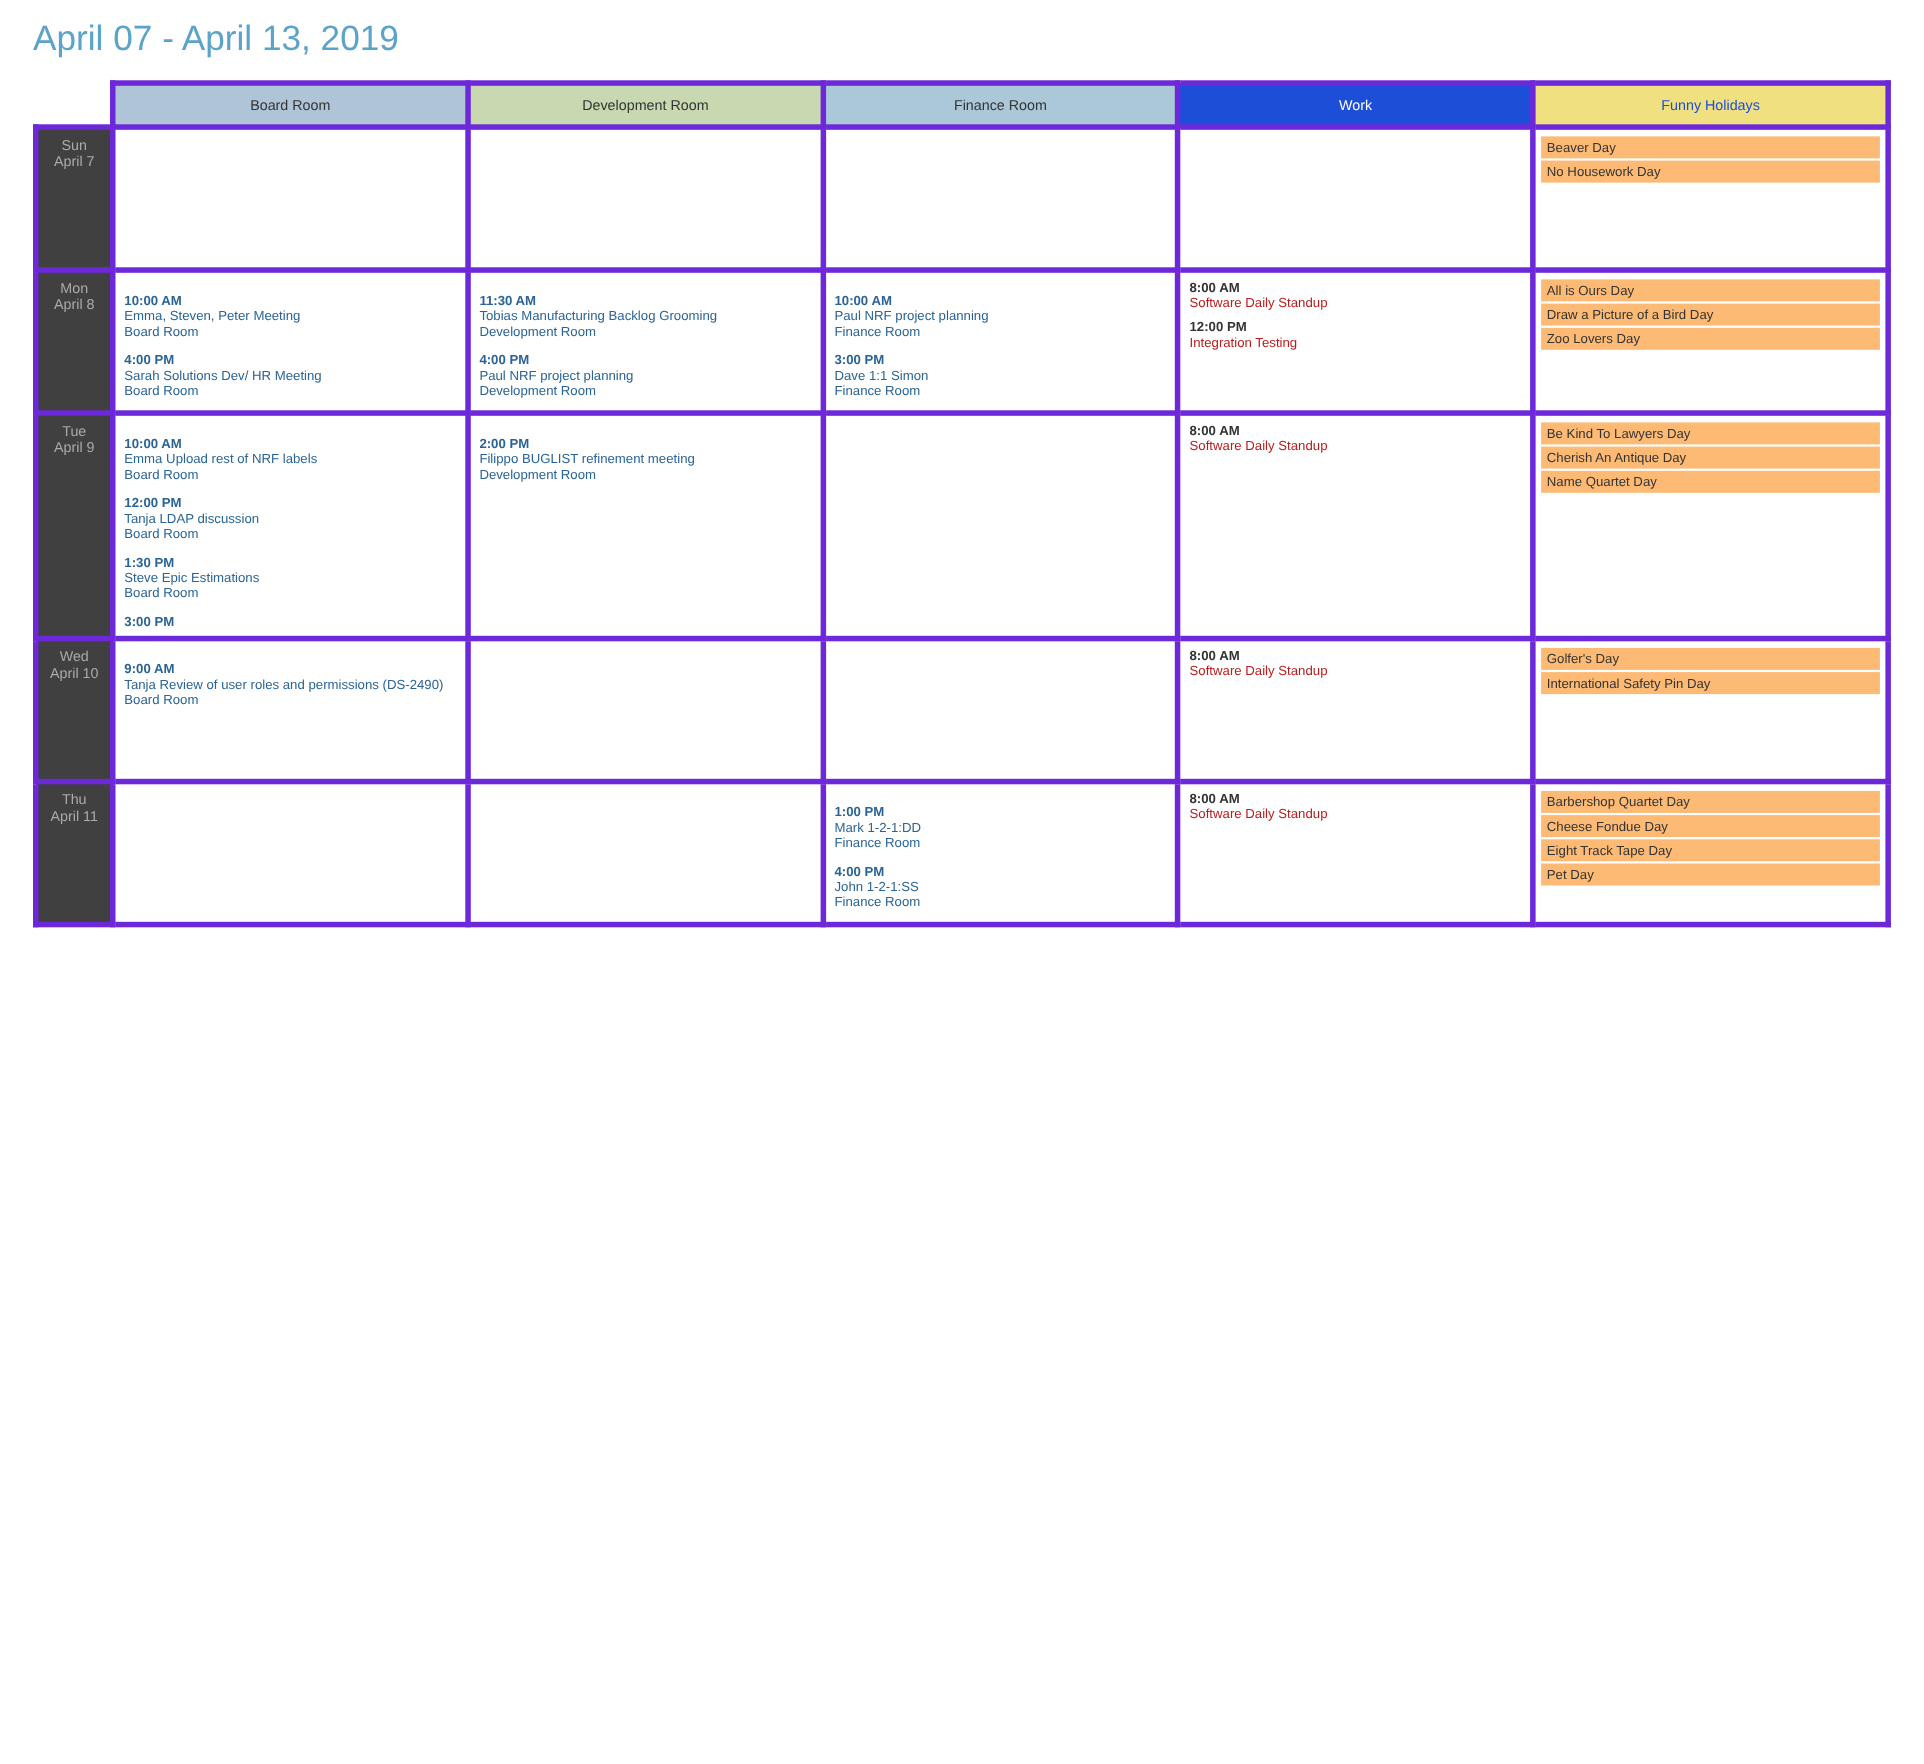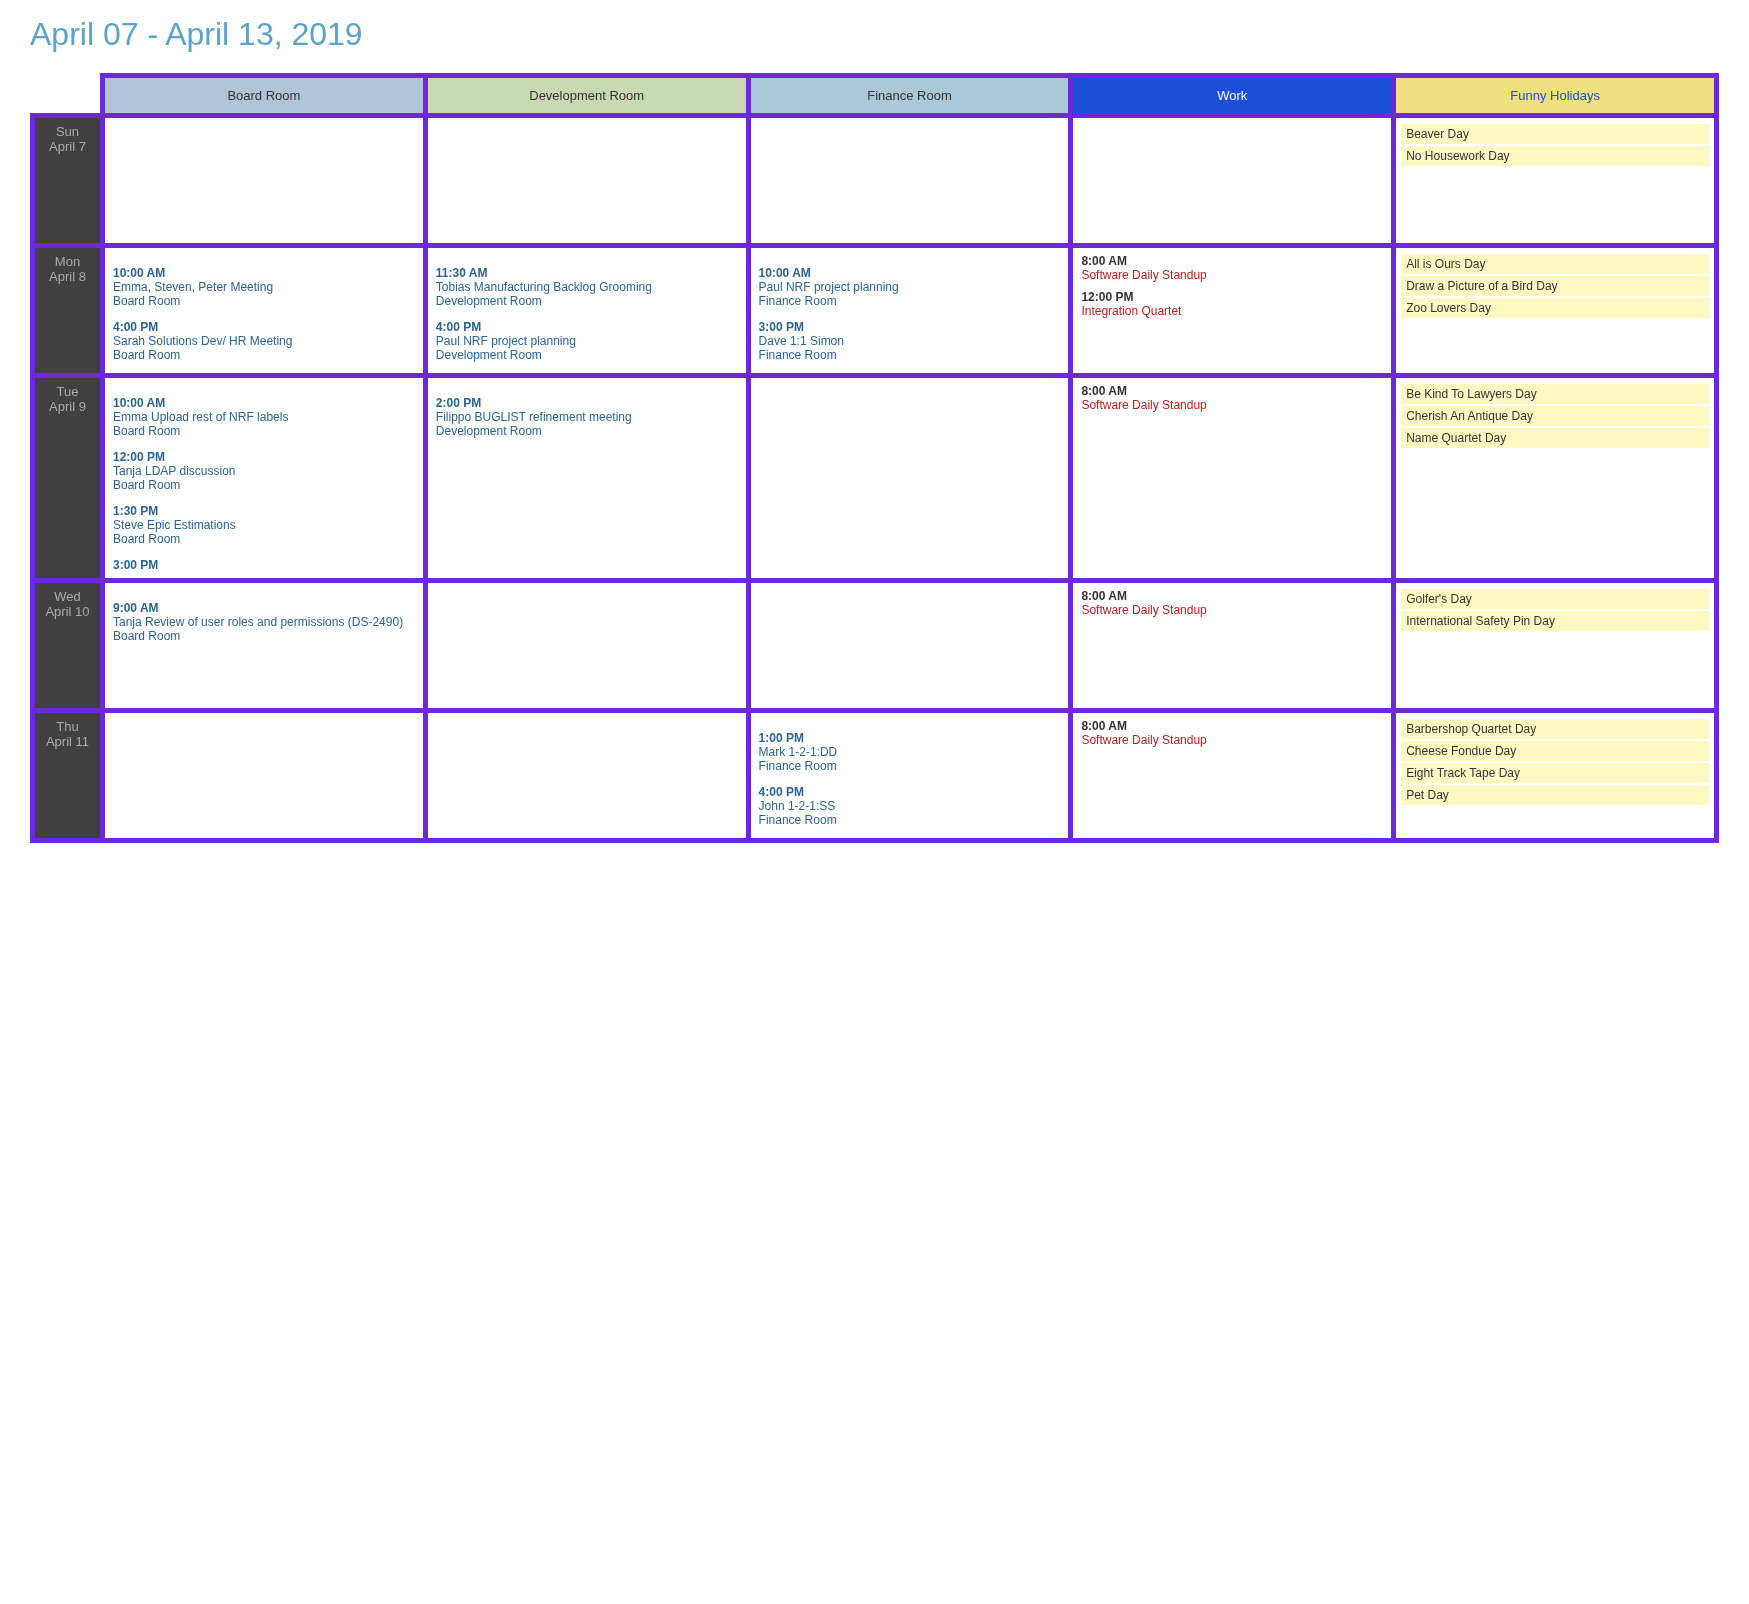--- a/index.html
+++ b/index.html
@@ -125,21 +125,21 @@
       color: #b91c1c;
       font-size: 12px;
     }
     .work-event-block {
       margin-bottom: 8px;
     }
     .work-event-block:last-child {
       margin-bottom: 0;
     }
     .funny-holiday {
-      background: #fef9c3;
+      background: #fdba74;
       color: #333;
       font-size: 12px;
       padding: 3px 5px;
       margin-bottom: 2px;
     }
     .funny-holiday:last-child {
       margin-bottom: 0;
     }
     td.day-cell {
       min-height: 120px;
@@ -215,21 +215,21 @@
               <div class="event-location">Finance Room</div>
             </div>
           </td>
           <td class="day-cell">
             <div class="work-event-block">
               <div class="work-event-time">8:00 AM</div>
               <div class="work-event-title">Software Daily Standup</div>
             </div>
             <div class="work-event-block">
               <div class="work-event-time">12:00 PM</div>
-              <div class="work-event-title">Integration Quartet</div>
+              <div class="work-event-title">Integration Testing</div>
             </div>
           </td>
           <td class="day-cell funny-cell">
             <div class="funny-holiday">All is Ours Day</div>
             <div class="funny-holiday">Draw a Picture of a Bird Day</div>
             <div class="funny-holiday">Zoo Lovers Day</div>
           </td>
         </tr>
         <tr>
           <td class="col-day"><span class="day-name">Tue</span><br><span class="day-date">April 9</span></td>

